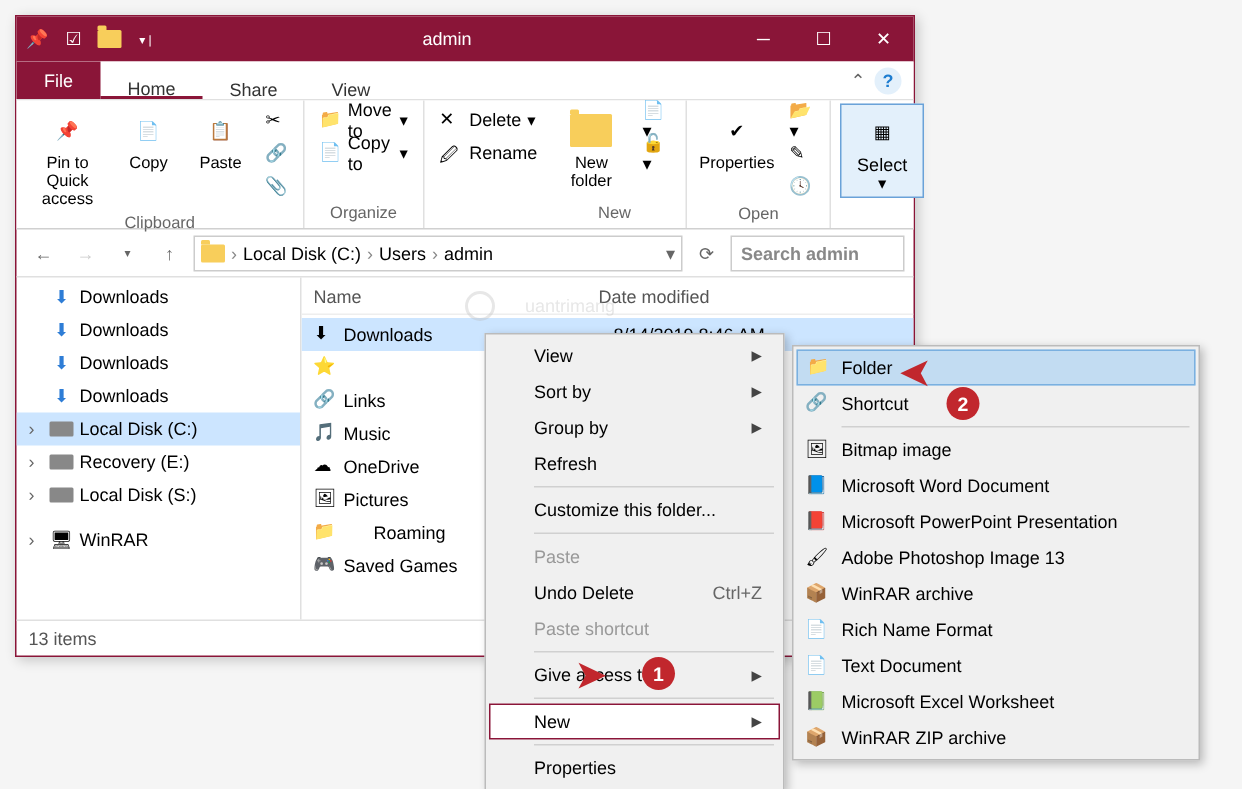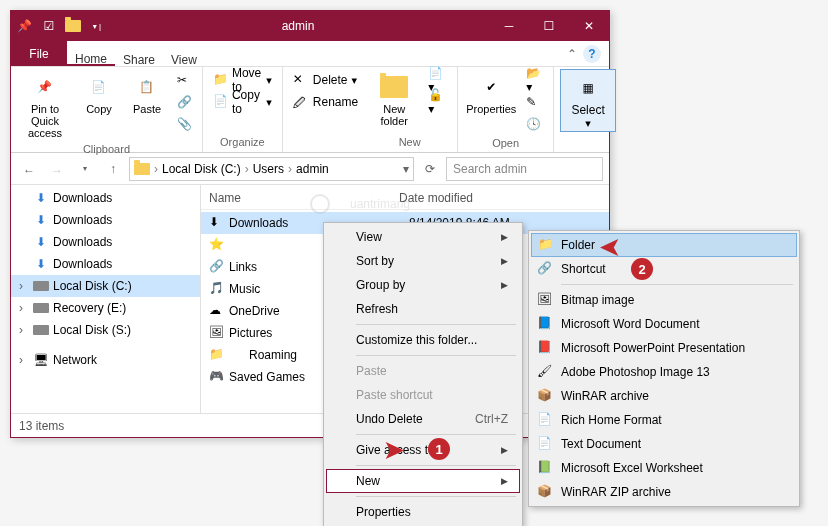--- a/index.html
+++ b/index.html
@@ -7,38 +7,38 @@
 .window { position: absolute; left: 10px; top: 10px; width: 600px; height: 428px; background: #fff; border: 1px solid #8a1538; box-shadow: 2px 2px 8px rgba(0,0,0,0.2); }
 .titlebar { height: 30px; background: #8a1538; color: #fff; display: flex; align-items: center; padding: 0 0 0 4px; }
 .titlebar .qat { display: flex; gap: 4px; align-items: center; }
 .titlebar .qat-icon { width: 20px; height: 20px; display: flex; align-items: center; justify-content: center; }
 .titlebar .title { flex: 1; text-align: center; font-size: 12px; }
 .titlebar .controls { display: flex; }
 .titlebar .controls div { width: 40px; height: 30px; display: flex; align-items: center; justify-content: center; cursor: pointer; }
 .titlebar .controls .close { background: rgba(0,0,0,0); }
 .tabstrip { height: 26px; display: flex; background: #fff; border-bottom: 1px solid #e0e0e0; }
 .tabstrip .file-tab { width: 56px; background: #8a1538; color: #fff; display: flex; align-items: center; justify-content: center; font-size: 12px; }
-.tabstrip .tab { padding: 0 8px; display: flex; align-items: center; font-size: 12px; color: #333; cursor: pointer; margin-top: 12px; }
+.tabstrip .tab { padding: 0 18px; display: flex; align-items: center; font-size: 12px; color: #333; cursor: pointer; margin-top: 12px; }
 .tabstrip .tab.active { border-bottom: 2px solid #8a1538; }
 .tabstrip .help { margin-left: auto; display: flex; align-items: center; padding-right: 8px; gap: 6px; }
 .ribbon { height: 86px; background: #fff; display: flex; border-bottom: 1px solid #d0d0d0; }
 .ribbon-group { border-right: 1px solid #e0e0e0; padding: 2px 6px; display: flex; flex-direction: column; justify-content: space-between; }
 .ribbon-group .row { display: flex; gap: 4px; }
 .ribbon-btn-large { display: flex; flex-direction: column; align-items: center; width: 56px; padding: 2px; cursor: pointer; }
 .ribbon-btn-large .icon { width: 32px; height: 32px; display: flex; align-items: center; justify-content: center; }
 .ribbon-btn-large .label { font-size: 11px; text-align: center; line-height: 1.1; }
 .ribbon-btn-small { display: flex; align-items: center; gap: 4px; padding: 2px 4px; font-size: 11px; cursor: pointer; height: 22px; }
 .ribbon-btn-small .icon { width: 16px; height: 16px; }
 .ribbon-group-label { font-size: 11px; color: #666; text-align: center; padding: 2px 0; }
 .select-btn { border: 1px solid #6aa2d8; background: #e3f0fb; }
 .addressbar { height: 32px; display: flex; align-items: center; padding: 4px 6px; gap: 4px; border-bottom: 1px solid #e0e0e0; }
 .nav-btn { width: 24px; height: 24px; display: flex; align-items: center; justify-content: center; cursor: pointer; color: #666; }
 .breadcrumb { flex: 1; height: 24px; border: 1px solid #ccc; display: flex; align-items: center; padding: 0 4px; gap: 4px; font-size: 12px; }
 .breadcrumb .crumb { display: flex; align-items: center; gap: 4px; cursor: pointer; }
-.searchbox { width: 157px; height: 24px; border: 1px solid #ccc; padding: 0 6px; font-size: 12px; color: #888; display: flex; align-items: center; }
+.searchbox { width: 116px; height: 24px; border: 1px solid #ccc; padding: 0 6px; font-size: 12px; color: #888; display: flex; align-items: center; font-weight: bold; }
 .content { display: flex; height: calc(100% - 30px - 26px - 86px - 32px - 24px); }
 .sidebar { width: 190px; border-right: 1px solid #e0e0e0; overflow: hidden; padding: 2px 0; }
 .tree-item { display: flex; align-items: center; gap: 4px; padding: 2px 8px; height: 22px; font-size: 12px; cursor: pointer; }
 .tree-item.selected { background: #cce5ff; }
 .tree-item .chevron { width: 10px; color: #666; }
 .tree-item .icon { width: 16px; height: 16px; display: flex; align-items: center; justify-content: center; }
 .main { flex: 1; overflow: hidden; }
 .columns { display: flex; padding: 6px 8px 4px; font-size: 12px; color: #555; border-bottom: 1px solid #eee; align-items: center; }
 .columns .name-col { width: 190px; }
 .filelist { padding: 2px 0; }
@@ -255,21 +255,21 @@
           <span class="chevron">›</span>
           <span class="icon">
             <div class="ico-drive"></div>
           </span>
           <span>Local Disk (S:)</span>
         </div>
         <div style="height: 8px;"></div>
         <div class="tree-item">
           <span class="chevron">›</span>
           <span class="icon">🖥</span>
-          <span>Network</span>
+          <span>WinRAR</span>
         </div>
       </div>
     <div class="main">
       <div class="columns">
         <div class="name-col">Name</div>
         <div>Date modified</div>
       </div>
       <div class="filelist" id="filelist">
           <div class="file-item selected">
             <span class="icon">⬇</span>
@@ -334,26 +334,26 @@
       <span>Refresh</span>
     </div>
   <div class="menu-sep"></div>
   <div class="menu-item">
       <span>Customize this folder...</span>
     </div>
   <div class="menu-sep"></div>
   <div class="menu-item disabled">
       <span>Paste</span>
     </div>
+  <div class="menu-item">
+      <span>Undo Delete</span>
+      <span class="shortcut">Ctrl+Z</span>
+    </div>
   <div class="menu-item disabled">
       <span>Paste shortcut</span>
-    </div>
-  <div class="menu-item">
-      <span>Undo Delete</span>
-      <span class="shortcut">Ctrl+Z</span>
     </div>
   <div class="menu-sep"></div>
   <div class="menu-item">
       <span>Give access to</span>
       <span class="arrow">▶</span>
     </div>
   <div class="menu-sep"></div>
   <div class="menu-item highlighted">
       <span>New</span>
       <span class="arrow">▶</span>
@@ -389,21 +389,21 @@
     <div class="menu-item">
       <span class="item-icon">🖌</span>
       <span>Adobe Photoshop Image 13</span>
     </div>
     <div class="menu-item">
       <span class="item-icon">📦</span>
       <span>WinRAR archive</span>
     </div>
     <div class="menu-item">
       <span class="item-icon">📄</span>
-      <span>Rich Home Format</span>
+      <span>Rich Name Format</span>
     </div>
     <div class="menu-item">
       <span class="item-icon">📄</span>
       <span>Text Document</span>
     </div>
     <div class="menu-item">
       <span class="item-icon">📗</span>
       <span>Microsoft Excel Worksheet</span>
     </div>
     <div class="menu-item">

